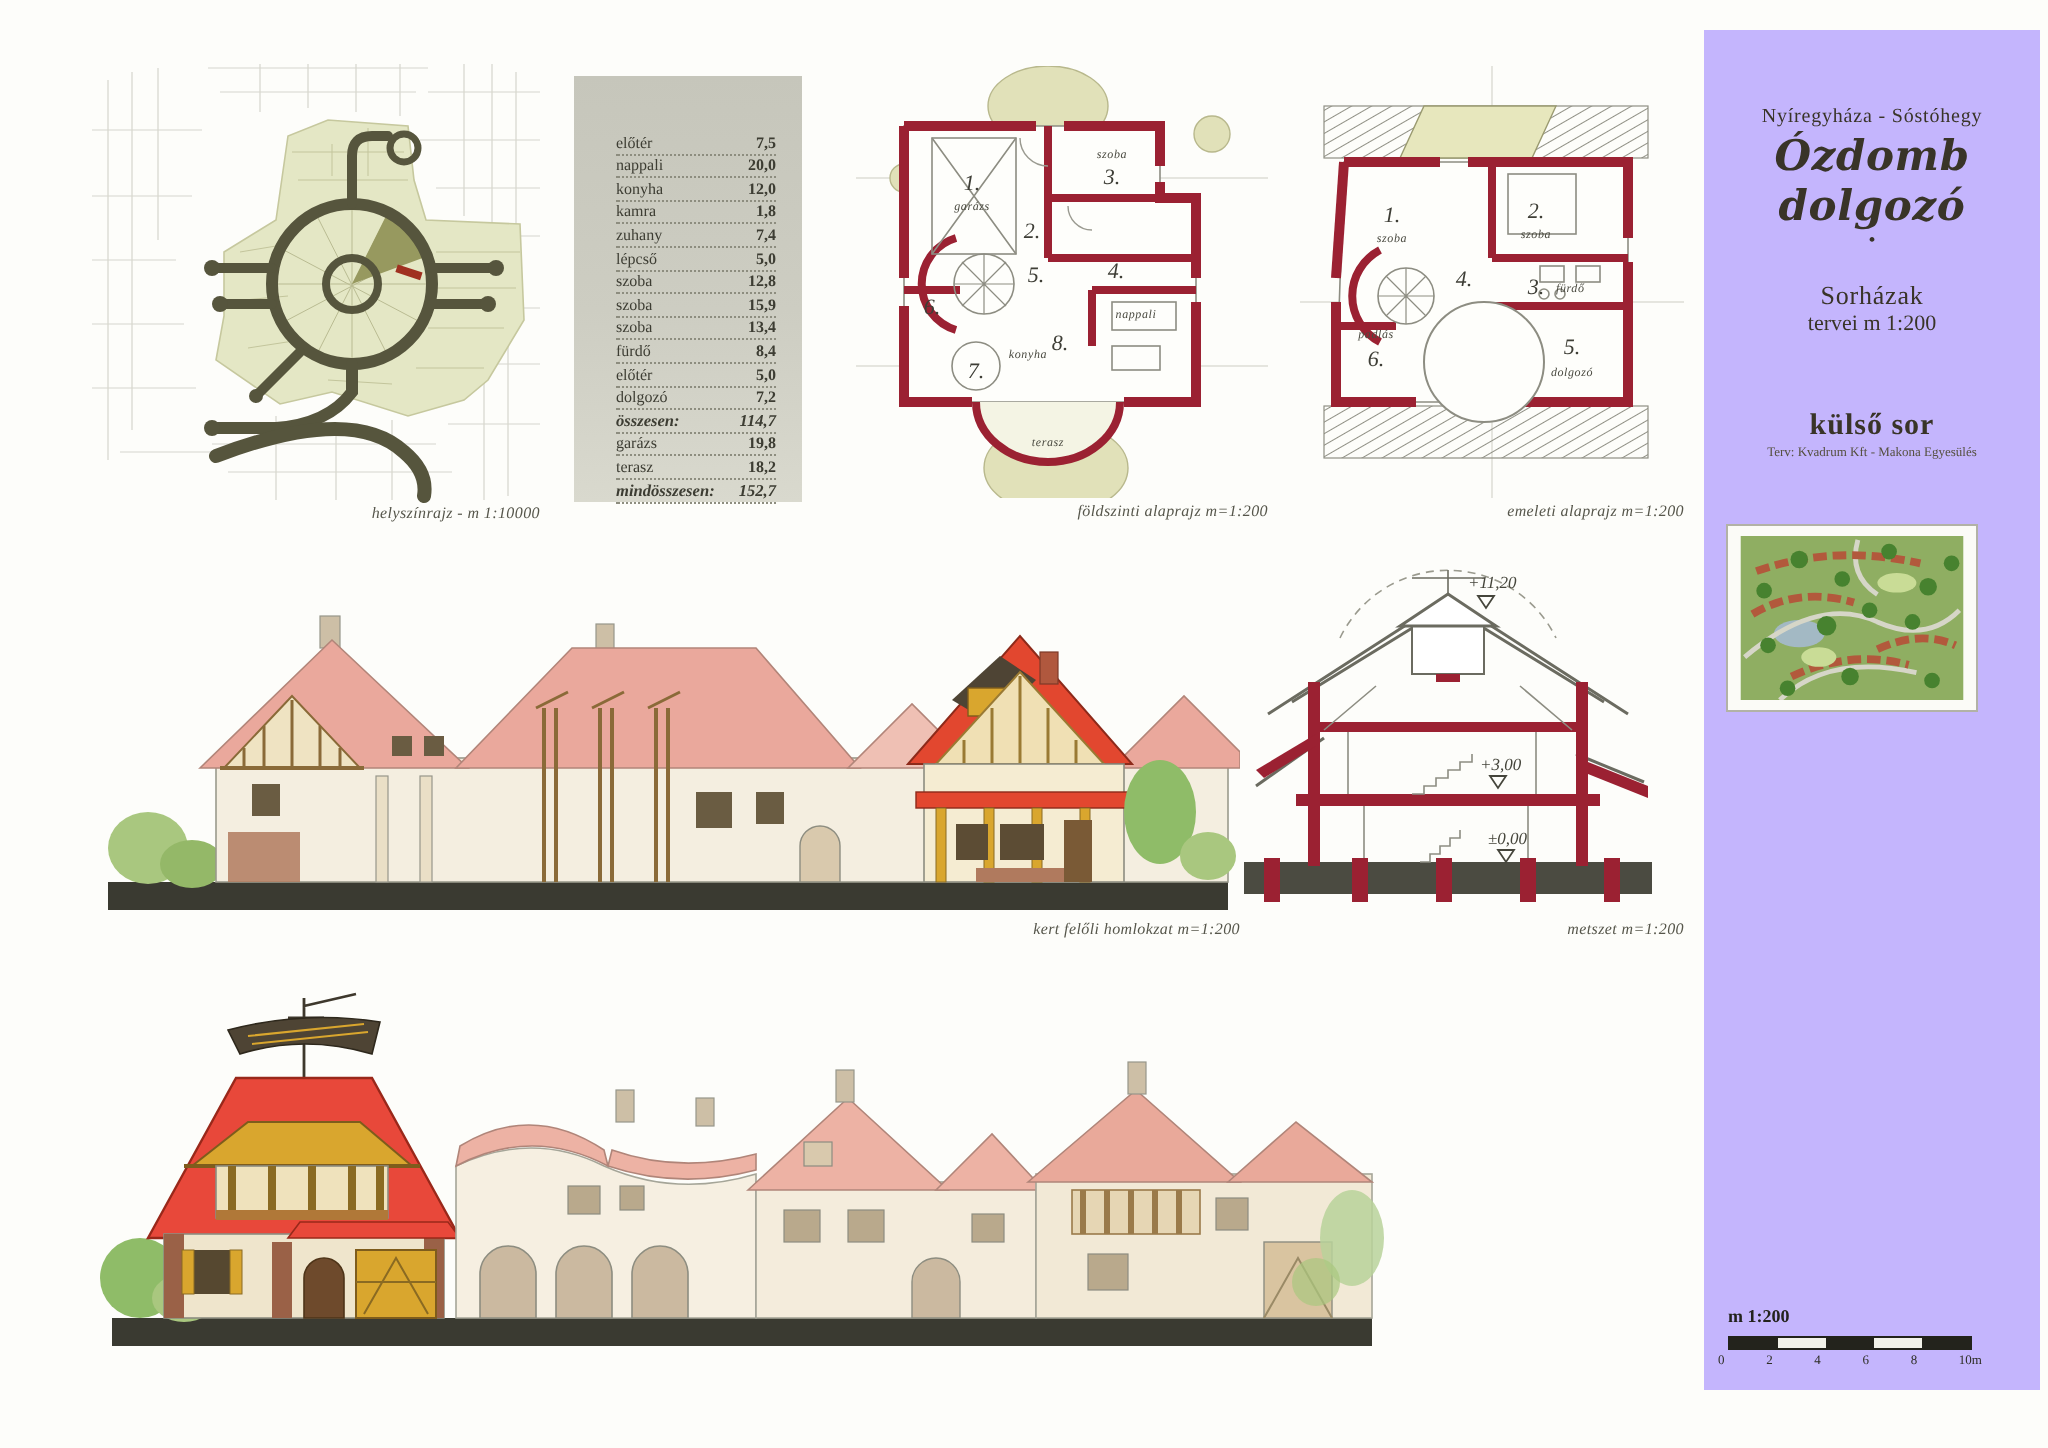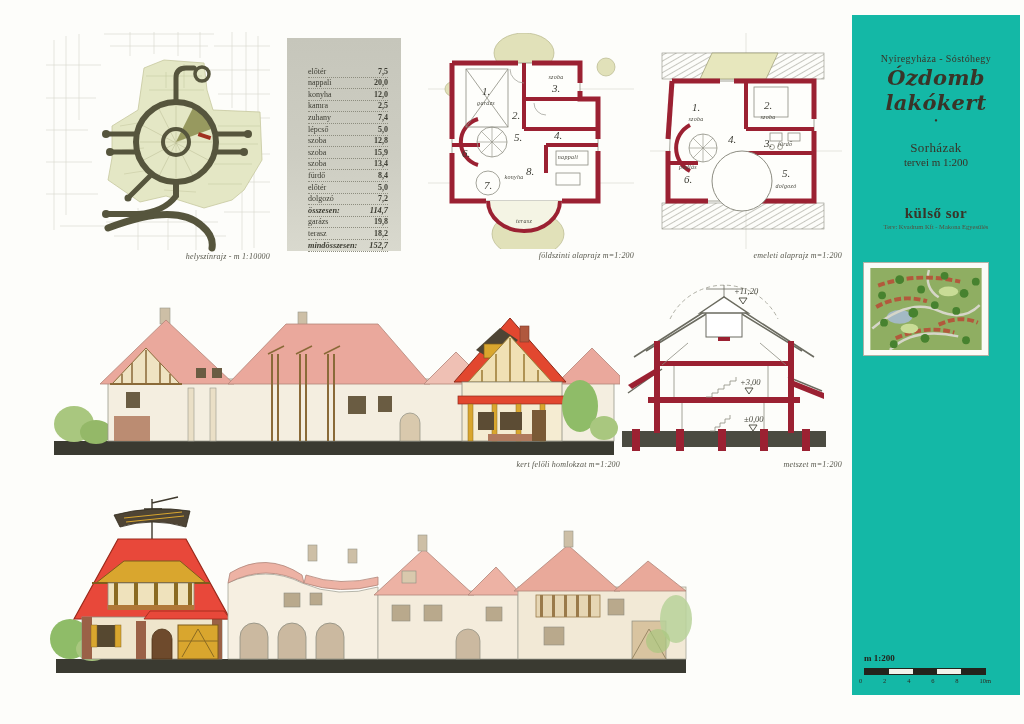--- a/index.html
+++ b/index.html
@@ -16,21 +16,21 @@
   
   .area-panel{position:absolute;left:287px;top:38px;width:114px;height:213px;
               background:linear-gradient(180deg,#c6c6bb 0%,#cdcdc2 55%,#d9d9ce 100%);}
   .area-rows{position:absolute;top:28px;left:21px;right:13px;}
   .arow{display:flex;justify-content:space-between;align-items:flex-end;
         border-bottom:1px dotted #8d8d7f;height:10.6px;font-size:8px;line-height:10px;color:#3d3d33;}
   .arow .val{font-weight:bold;}
   .arow.sum{font-style:italic;font-weight:bold;font-size:8.3px;}
 
   
-  .sidebar{position:absolute;left:852px;top:15px;width:168px;height:680px;background:#14b8a6;}
+  .sidebar{position:absolute;left:852px;top:15px;width:168px;height:680px;background:#c4b5fd;}
   .sb-text{position:absolute;left:0;right:0;text-align:center;color:#393428;}
   .sb-location{top:38px;font-size:10px;letter-spacing:.4px;}
   .sb-title{top:50px;font-size:21px;font-style:italic;font-weight:bold;font-family:"DejaVu Serif",serif;letter-spacing:.3px;}
   .sb-bullet1{top:100px;font-size:10px;}
   .sb-series{top:125px;font-size:13px;letter-spacing:.4px;}
   .sb-series-scale{top:141px;font-size:11px;}
   .sb-rowlabel{top:190px;font-size:15px;font-weight:bold;letter-spacing:.5px;}
   .sb-credits{top:208px;font-size:6.5px;color:#55503f;}
   .sb-bullet2{top:248px;font-size:10px;}
   .aerial{position:absolute;left:12px;top:248px;width:124px;height:92px;background:#fbfbf7;
@@ -104,21 +104,21 @@
       <div class="arow">
           <span>nappali</span>
           <span class="val">20,0</span>
         </div>
       <div class="arow">
           <span>konyha</span>
           <span class="val">12,0</span>
         </div>
       <div class="arow">
           <span>kamra</span>
-          <span class="val">2,5</span>
+          <span class="val">1,8</span>
         </div>
       <div class="arow">
           <span>zuhany</span>
           <span class="val">7,4</span>
         </div>
       <div class="arow">
           <span>lépcső</span>
           <span class="val">5,0</span>
         </div>
       <div class="arow">
@@ -483,21 +483,21 @@
       </g>
       <g>
         <ellipse cx="628" cy="132" rx="16" ry="24" fill="#b9d29a" opacity="0.85"></ellipse>
         <ellipse cx="610" cy="154" rx="12" ry="12" fill="#a9c77f" opacity="0.7"></ellipse>
       </g>
     </svg>
   </figure>
 
   <aside class="sidebar">
     <div class="sb-text sb-location">Nyíregyháza - Sóstóhegy</div>
-    <div class="sb-text sb-title">Ózdomb lakókert</div>
+    <div class="sb-text sb-title">Ózdomb dolgozó</div>
     <div class="sb-text sb-bullet1">•</div>
     <div class="sb-text sb-series">Sorházak</div>
     <div class="sb-text sb-series-scale">tervei  m 1:200</div>
     <div class="sb-text sb-rowlabel">külső sor</div>
     <div class="sb-text sb-credits">Terv: Kvadrum Kft - Makona Egyesülés</div>
     <div class="sb-text sb-bullet2">•</div>
 
     <div class="aerial">
       <svg viewBox="0 0 114 84">
         <rect width="114" height="84" fill="#8fae62"></rect>

